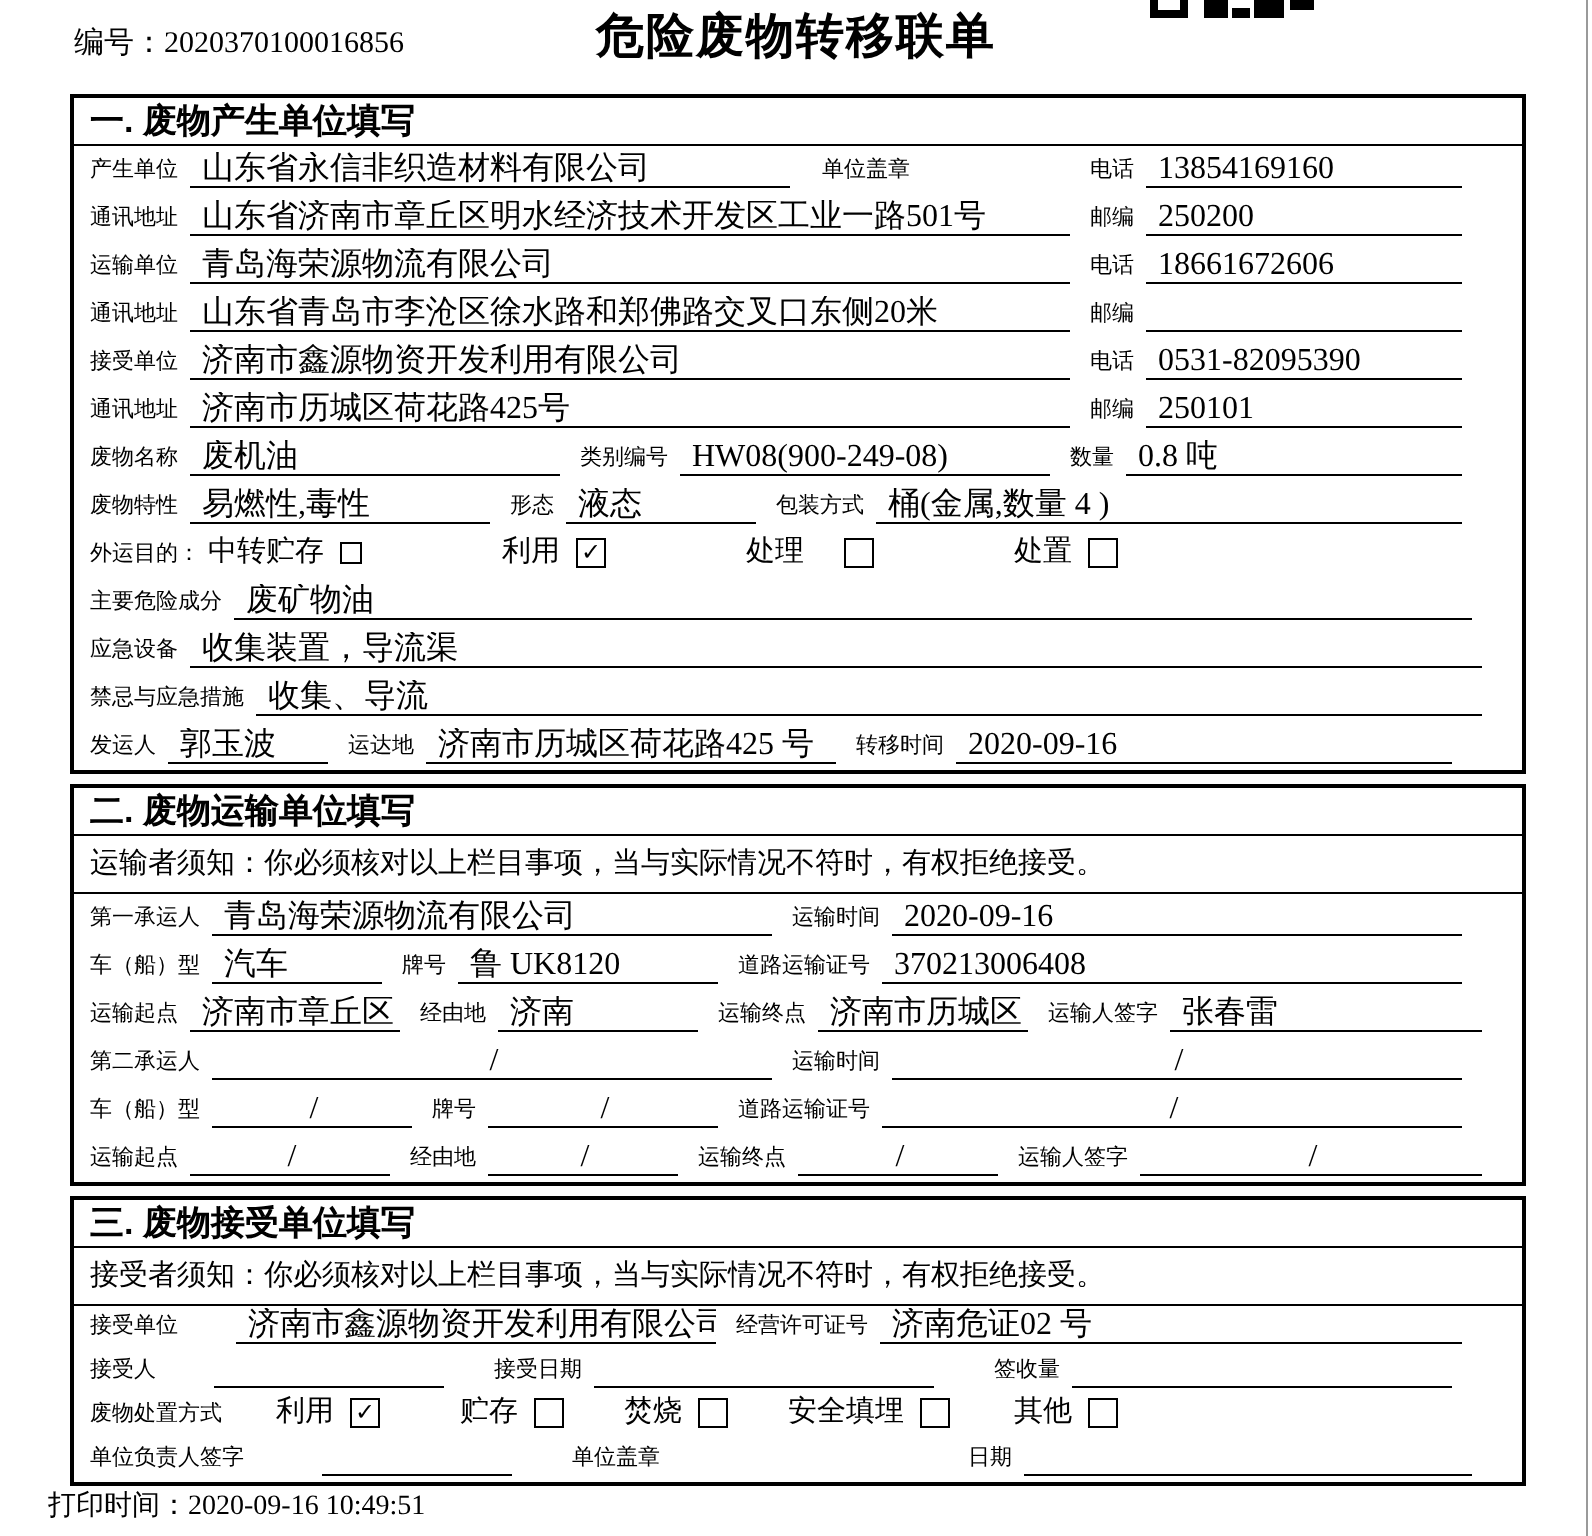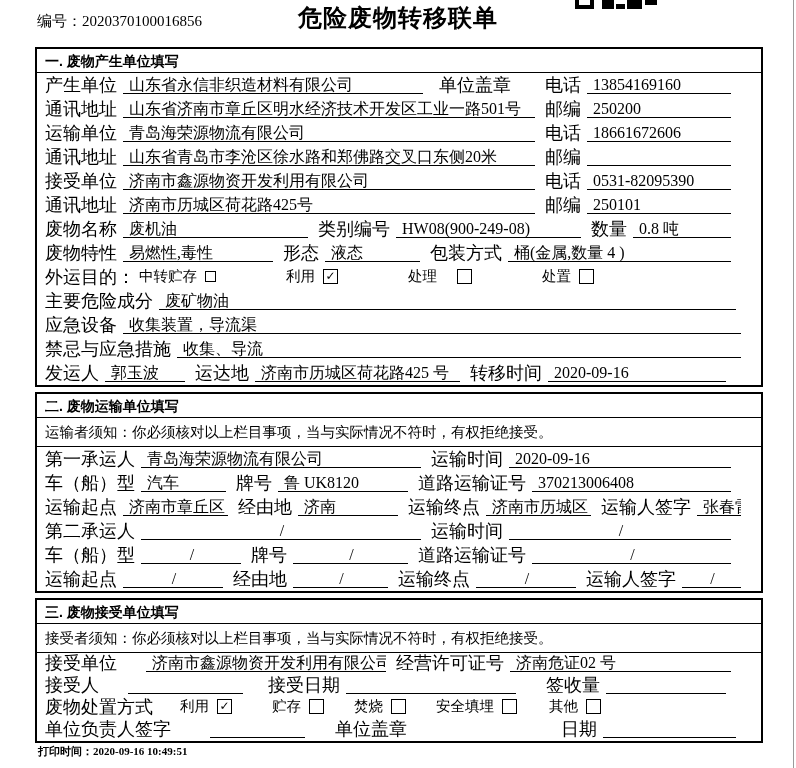--- a/index.html
+++ b/index.html
@@ -14,39 +14,39 @@
   .qr{position:absolute;left:575px;top:0;width:82px;height:9px;}
   .qr div{position:absolute;background:#000;}
   .qr .q1{left:0;top:0;width:19px;height:9px;background:transparent;border-left:4px solid #000;border-right:4px solid #000;border-bottom:4px solid #000;box-sizing:border-box;}
   .qr .q2{left:27px;top:0;width:12px;height:9px;}
   .qr .q3{left:41px;top:4px;width:9px;height:5px;}
   .qr .q4{left:52px;top:0;width:15px;height:9px;}
   .qr .q5{left:70px;top:0;width:12px;height:5px;}
   
   .sections{position:absolute;left:35px;top:47px;width:728px;}
   .section{border:2px solid #000;background:#fff;margin-bottom:5px;box-sizing:border-box;}
-  .sec-title{font-family:"Liberation Sans","DejaVu Sans",sans-serif;font-weight:bold;font-size:14px;
+  .sec-title{font-family:"Liberation Sans","DejaVu Sans",sans-serif;font-weight:bold;font-size:17px;
              padding:3px 8px 2px 8px;border-bottom:1px solid #000;line-height:18px;}
   .sec-notice{font-size:14.5px;padding:5px 8px 4px 8px;border-bottom:1px solid #000;line-height:19px;}
   .row{display:flex;align-items:flex-end;height:24px;padding:0 10px 0 8px;box-sizing:border-box;}
   .s3 .row{height:22px;}
-  .lbl{white-space:nowrap;font-size:18px;line-height:18px;margin:0 4px 3px 0;flex:0 0 auto;}
+  .lbl{white-space:nowrap;font-size:11px;line-height:18px;margin:0 4px 3px 0;flex:0 0 auto;}
   .val{border-bottom:1px solid #000;font-size:16px;line-height:17px;white-space:nowrap;overflow:hidden;
        margin:0 10px 3px 2px;padding:0 4px 0 6px;min-height:17px;flex:0 0 auto;box-sizing:border-box;}
   .val.flex{flex:1 1 auto;}
   .grp{display:flex;align-items:flex-end;flex:0 0 auto;box-sizing:border-box;}
   .gap{flex:0 0 auto;}
   .chk{display:flex;align-items:center;flex:0 0 auto;margin-bottom:4px;}
   .chk-label{font-size:14.5px;line-height:18px;white-space:nowrap;}
   .box{width:13px;height:13px;border:1.5px solid #000;margin-left:8px;box-sizing:content-box;
        font-size:12px;line-height:13px;text-align:center;font-weight:bold;
        font-family:"DejaVu Sans",sans-serif;}
   .box.small{width:9px;height:9px;margin-bottom:-1px;}
   
-  .footer{position:absolute;left:38px;top:744px;font-size:11px;white-space:nowrap;font-weight:bold;}
+  .footer{position:absolute;left:24px;top:744px;font-size:14px;white-space:nowrap;}
 </style>
 </head>
 <body>
 
 <div class="page">
   <div class="qr">
     <div class="q1"></div>
     <div class="q2"></div>
     <div class="q3"></div>
     <div class="q4"></div>

